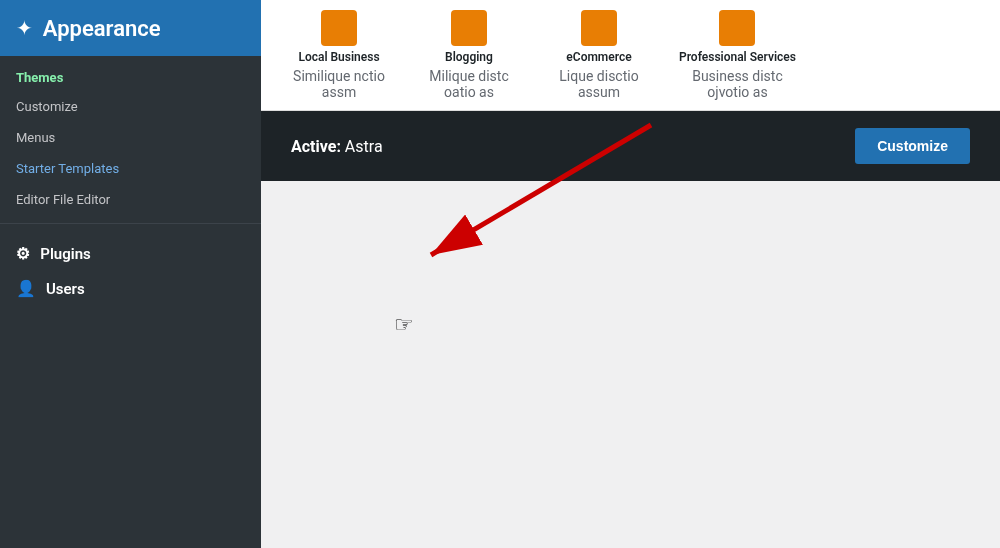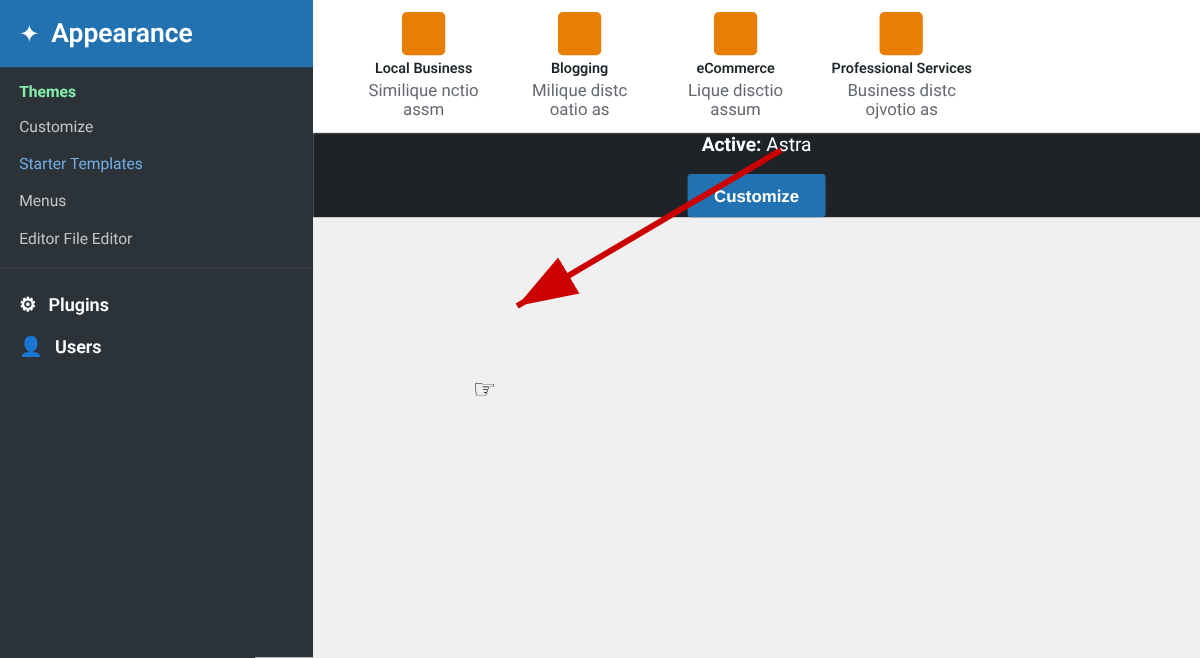--- a/index.html
+++ b/index.html
@@ -97,21 +97,21 @@
     .main-content {
       flex: 1;
       background: #f0f0f1;
       display: flex;
       flex-direction: column;
     }
 
     
     .theme-cards-strip {
       background: #fff;
-      padding: 10px 42px;
+      padding: 10px 28px;
       display: flex;
       gap: 30px;
       border-bottom: 1px solid #ddd;
     }
 
     .theme-card {
       display: flex;
       flex-direction: column;
       align-items: center;
       gap: 4px;
@@ -137,21 +137,20 @@
     }
 
     
     .active-theme-bar {
       background: #1d2327;
       display: flex;
       align-items: center;
       justify-content: space-between;
       padding: 0 30px;
       height: 70px;
-      flex-direction: column;
     }
 
     .active-theme-text {
       color: #fff;
       font-size: 16px;
     }
 
     .active-theme-text strong {
       font-weight: 700;
     }
@@ -185,25 +184,25 @@
   <div class="sidebar-header">
     <span class="sidebar-header-icon">✦</span>
     <span class="sidebar-header-title">Appearance</span>
   </div>
 
   <div class="sidebar-section-title">Themes</div>
 
   <div class="sidebar-item">
     <span>Customize</span>
   </div>
+  <div class="sidebar-item">
+    <span>Menus</span>
+  </div>
   <div class="sidebar-item highlighted" style="color:#72aee6;">
     <span>Starter Templates</span>
-  </div>
-  <div class="sidebar-item">
-    <span>Menus</span>
   </div>
   <div class="sidebar-item">
     <span>Editor File Editor</span>
   </div>
 
   <div class="sidebar-divider"></div>
 
   <div class="sidebar-plugins-section">
     <span class="icon" style="font-size:16px;">⚙</span>
     <span>Plugins</span>

